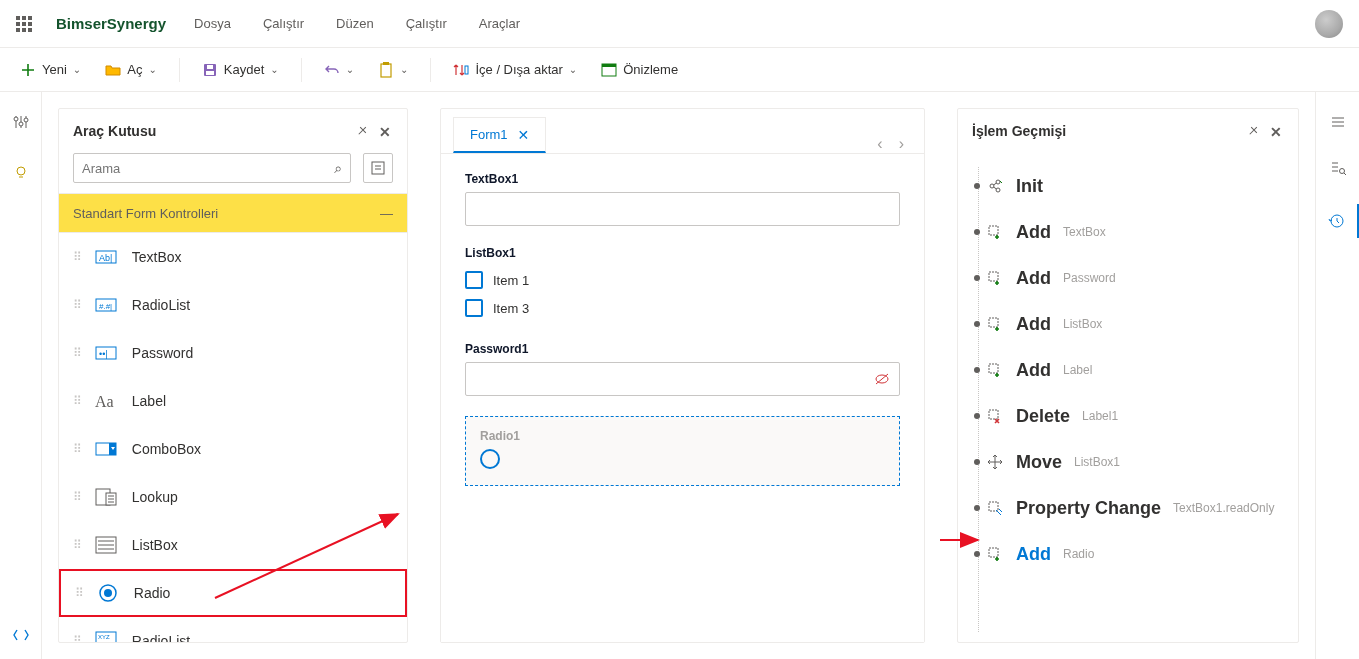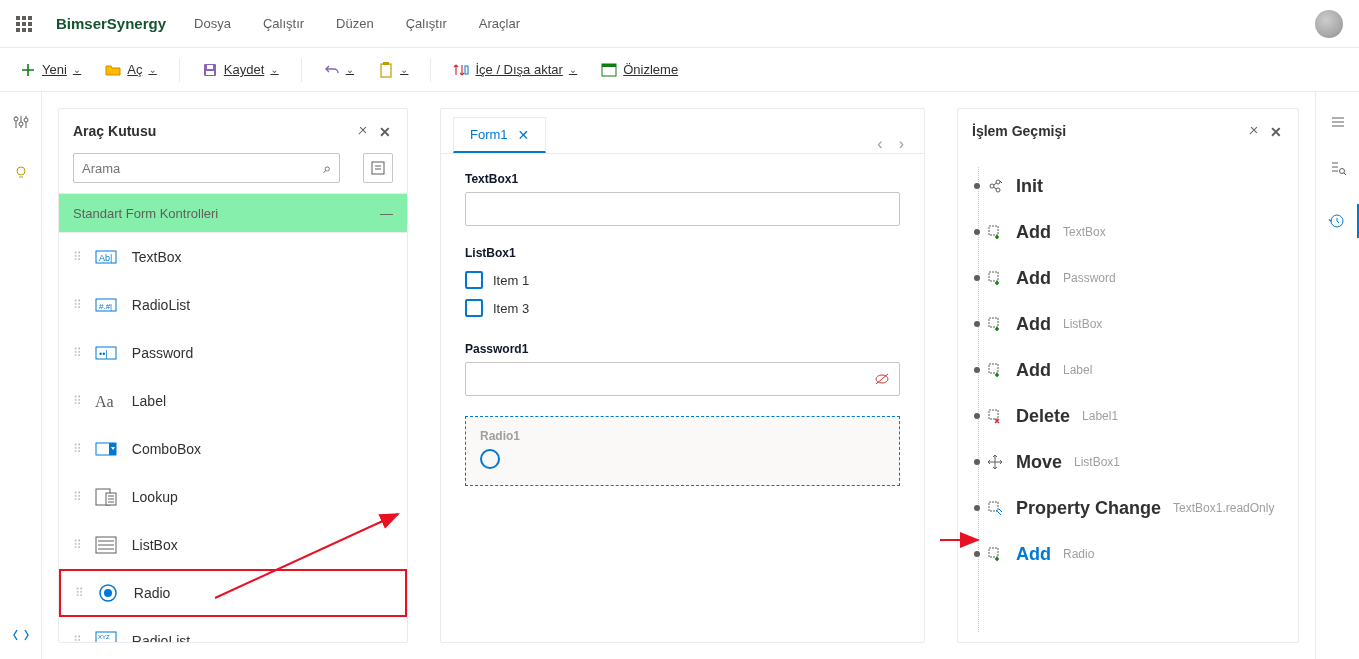--- a/index.html
+++ b/index.html
@@ -9,43 +9,43 @@
 .topbar { height: 48px; display: flex; align-items: center; padding: 0 16px; border-bottom: 1px solid #edebe9; }
 .waffle { width: 16px; height: 16px; display: grid; grid-template-columns: repeat(3,4px); grid-template-rows: repeat(3,4px); gap: 2px; margin-right: 24px; cursor: pointer; }
 .waffle span { background: #605e5c; }
 .brand { color: #14532d; font-weight: 600; font-size: 15px; margin-right: 28px; cursor: pointer; }
 .menubar { display: flex; gap: 32px; }
 .menubar-item { color: #605e5c; cursor: pointer; }
 .avatar { margin-left: auto; width: 28px; height: 28px; border-radius: 50%; background: radial-gradient(circle at 40% 35%, #ccc 0%, #aaa 60%, #888 100%); cursor: pointer; }
 
 
 .ribbon { height: 44px; display: flex; align-items: center; padding: 0 12px; border-bottom: 1px solid #edebe9; gap: 8px; }
-.rbtn { display: inline-flex; align-items: center; gap: 6px; padding: 4px 8px; cursor: pointer; color: #323130; border-radius: 2px; text-decoration: underline; }
+.rbtn { display: inline-flex; align-items: center; gap: 6px; padding: 4px 8px; cursor: pointer; color: #323130; border-radius: 2px; }
 .rsep { width: 1px; height: 24px; background: #edebe9; margin: 0 6px; }
 .chev { font-size: 10px; color: #605e5c; }
 .ic { width: 16px; height: 16px; display: inline-flex; align-items: center; justify-content: center; }
 
 
 .workspace { position: absolute; top: 92px; left: 0; right: 0; bottom: 0; display: flex; }
 .rail { width: 42px; border-right: 1px solid #edebe9; display: flex; flex-direction: column; align-items: center; padding-top: 20px; gap: 30px; }
 .rail-ic { width: 20px; height: 20px; color: #605e5c; cursor: pointer; display:flex; align-items:center; justify-content:center;}
 
 .panel { background: #fff; border: 1px solid #edebe9; border-radius: 2px; margin: 16px; display: flex; flex-direction: column; }
 .panel-hdr { height: 44px; display: flex; align-items: center; padding: 0 14px; font-weight: 600; font-size: 14px; }
 .panel-hdr .spacer { flex: 1; }
 .pin-ic, .close-ic { width: 14px; height: 14px; color: #605e5c; cursor: pointer; margin-left: 8px; }
 
 
 .toolbox { width: 350px; }
-.tb-search-row { display: flex; gap: 23px; padding: 0 14px 10px; align-items: center; }
+.tb-search-row { display: flex; gap: 12px; padding: 0 14px 10px; align-items: center; }
 .tb-search { flex: 1; position: relative; border: 1px solid #c8c6c4; border-radius: 2px; height: 30px; display: flex; align-items: center; padding: 0 8px; }
 .tb-search input { border: none; outline: none; flex: 1; font-size: 13px; color: #605e5c; }
 .tb-search .sicon { color: #605e5c; font-size: 14px; }
 .tb-collapse-all { width: 30px; height: 30px; border: 1px solid #c8c6c4; border-radius: 2px; display:flex; align-items:center; justify-content:center; cursor:pointer; color:#605e5c;}
-.tb-group-hdr { height: 40px; display: flex; align-items: center; padding: 0 14px; background: #86efac; border-top: 1px solid #edebe9; border-bottom: 1px solid #edebe9; color: #605e5c; font-size: 13px; }
+.tb-group-hdr { height: 40px; display: flex; align-items: center; padding: 0 14px; background: #fde047; border-top: 1px solid #edebe9; border-bottom: 1px solid #edebe9; color: #605e5c; font-size: 13px; }
 .tb-group-hdr .spacer { flex:1; }
 .tb-list { overflow-y: auto; flex: 1; }
 .tb-item { height: 48px; display: flex; align-items: center; padding: 0 14px; gap: 14px; cursor: grab; }
 .tb-grip { color: #c8c6c4; font-size: 12px; letter-spacing: -2px; }
 .tb-iicon { width: 24px; height: 24px; display:flex; align-items:center; justify-content:center; }
 .tb-label { font-size: 14px; }
 .tb-item.hl { border: 2px solid #e81123; }
 
 
 .canvas-wrap { flex: 1; display: flex; flex-direction: column; }

